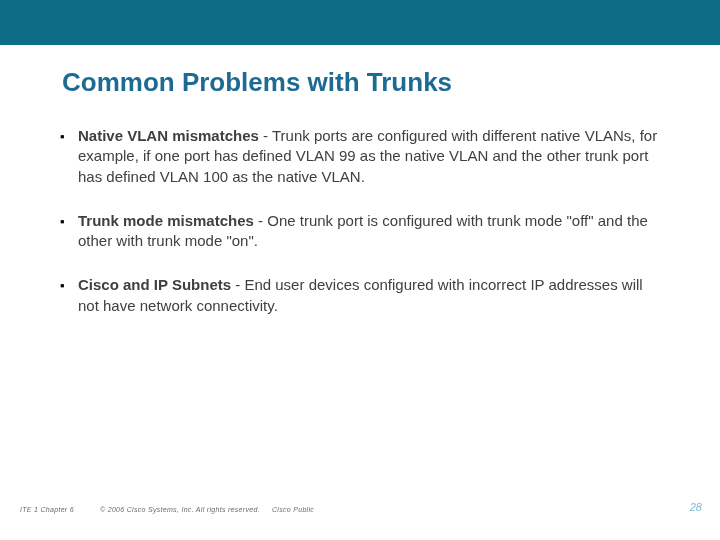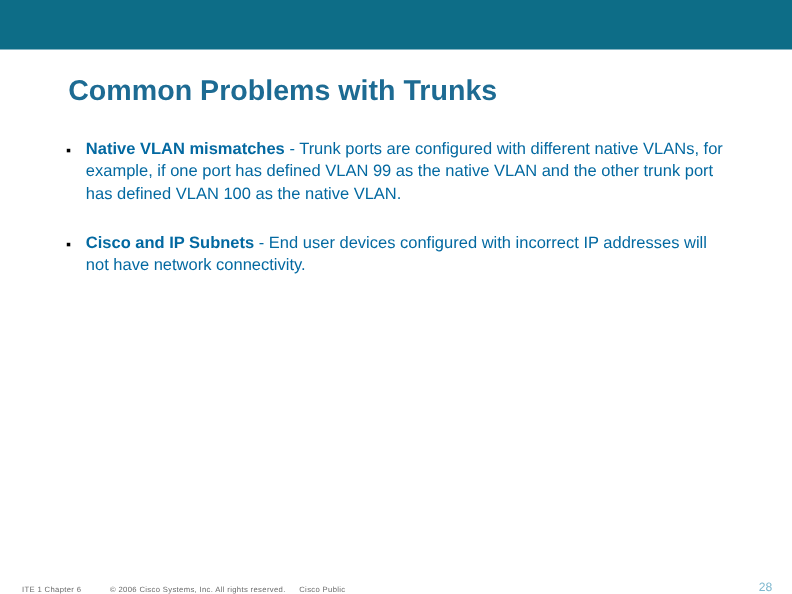--- a/index.html
+++ b/index.html
@@ -1,43 +1,46 @@
 <!DOCTYPE html>
 <html><head>
 <meta charset="utf-8">
 <style>
   * { margin: 0; padding: 0; box-sizing: border-box; }
   html, body { width: 720px; height: 540px; font-family: Arial, Helvetica, sans-serif; background: #fff; }
   .slide { width: 720px; height: 540px; position: relative; background: #fff; overflow: hidden; }
   .top-band { width: 100%; height: 45px; background: #0d6d87; }
   .title { color: #1d6b93; font-size: 26px; font-weight: bold; margin: 22px 0 0 62px; }
   .body-area { margin: 28px 62px 0 78px; }
-  .bullet { position: relative; margin-bottom: 24px; color: #0369a1; font-size: 15px; line-height: 1.35; }
+  .bullet { position: relative; margin-bottom: 24px; color: #404040; font-size: 15px; line-height: 1.35; }
   .bullet::before { content: "\25AA"; position: absolute; left: -18px; top: 2px; font-size: 13px; color: #000; }
   .bullet .bold { font-weight: bold; }
-  .footer { position: absolute; left: 0; bottom: 0; width: 100%; height: 14px; }
+  .footer { position: absolute; left: 0; bottom: 27px; width: 100%; height: 14px; font-style: italic; }
   .footer .left { position: absolute; left: 20px; bottom: 0; font-size: 7px; color: #6a6a6a; letter-spacing: 0.3px; }
   .footer .center { position: absolute; left: 100px; bottom: 0; font-size: 7px; color: #6a6a6a; letter-spacing: 0.3px; }
   .footer .pub { position: absolute; left: 272px; bottom: 0; font-size: 7px; color: #6a6a6a; letter-spacing: 0.3px; }
   .footer .pagenum { position: absolute; right: 18px; bottom: 0; font-size: 11px; color: #7fb8cf; }
 </style>
 </head>
 <body>
 
 <div class="slide">
   <div class="top-band"></div>
 
   <h1 class="title">Common Problems with Trunks</h1>
 
   <div class="body-area">
 
     <div class="bullet">
       <span class="bold">Native VLAN mismatches</span><span> - Trunk ports are configured with different native VLANs, for example, if one port has defined VLAN 99 as the native VLAN and the other trunk port has defined VLAN 100 as the native VLAN.</span>
     </div>
 
+    <div class="bullet">
+      <span class="bold">Trunk mode mismatches</span><span> - One trunk port is configured with trunk mode "off" and the other with trunk mode "on".</span>
+    </div>
 
     <div class="bullet">
       <span class="bold">Cisco and IP Subnets</span><span> - End user devices configured with incorrect IP addresses will not have network connectivity.</span>
     </div>
 
 
   </div>
 
   <div class="footer">
     <span class="left">ITE 1 Chapter 6</span>

